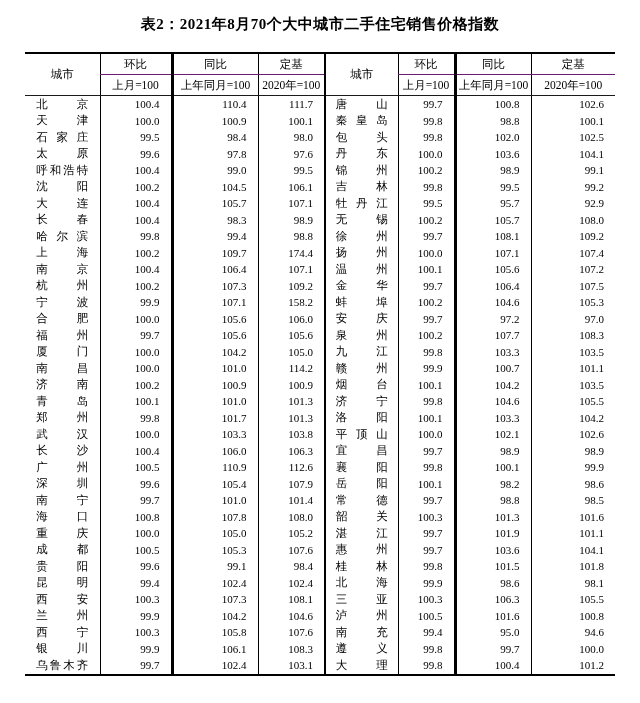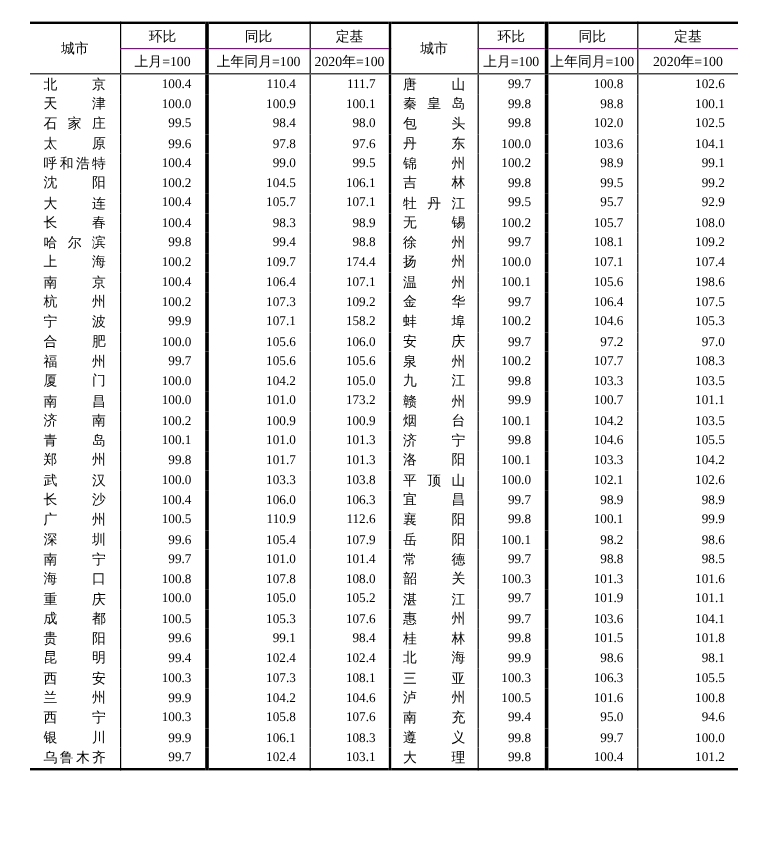--- a/index.html
+++ b/index.html
@@ -44,20 +44,21 @@
   }
   
   .c1, .c3, .c5, .c7 { border-left: 1px solid #000; }
   .c2, .c6 { border-left: 3px solid #000; }
   .c4 { border-left: 2px solid #000; }
 </style>
 </head>
 <body>
 
 <div class="page">
+  <div class="title">表2：2021年8月70个大中城市二手住宅销售价格指数</div>
 
   <table class="idx">
     <colgroup>
       <col style="width:75px">
         <col style="width:72px">
         <col style="width:86px">
         <col style="width:67px">
       <col style="width:73px">
         <col style="width:57px">
         <col style="width:76px">
@@ -185,21 +186,21 @@
           <td class="c7 num">107.4</td>
         </tr>
         <tr>
           <td class="c0 city"><span class="cityname">南京</span></td>
           <td class="c1 num">100.4</td>
           <td class="c2 num">106.4</td>
           <td class="c3 num">107.1</td>
           <td class="c4 city"><span class="cityname">温州</span></td>
           <td class="c5 num">100.1</td>
           <td class="c6 num">105.6</td>
-          <td class="c7 num">198.6</td>
+          <td class="c7 num">107.2</td>
         </tr>
         <tr>
           <td class="c0 city"><span class="cityname">杭州</span></td>
           <td class="c1 num">100.2</td>
           <td class="c2 num">107.3</td>
           <td class="c3 num">109.2</td>
           <td class="c4 city"><span class="cityname">金华</span></td>
           <td class="c5 num">99.7</td>
           <td class="c6 num">106.4</td>
           <td class="c7 num">107.5</td>
@@ -241,21 +242,21 @@
           <td class="c3 num">105.0</td>
           <td class="c4 city"><span class="cityname">九江</span></td>
           <td class="c5 num">99.8</td>
           <td class="c6 num">103.3</td>
           <td class="c7 num">103.5</td>
         </tr>
         <tr>
           <td class="c0 city"><span class="cityname">南昌</span></td>
           <td class="c1 num">100.0</td>
           <td class="c2 num">101.0</td>
-          <td class="c3 num">173.2</td>
+          <td class="c3 num">114.2</td>
           <td class="c4 city"><span class="cityname">赣州</span></td>
           <td class="c5 num">99.9</td>
           <td class="c6 num">100.7</td>
           <td class="c7 num">101.1</td>
         </tr>
         <tr>
           <td class="c0 city"><span class="cityname">济南</span></td>
           <td class="c1 num">100.2</td>
           <td class="c2 num">100.9</td>
           <td class="c3 num">100.9</td>

